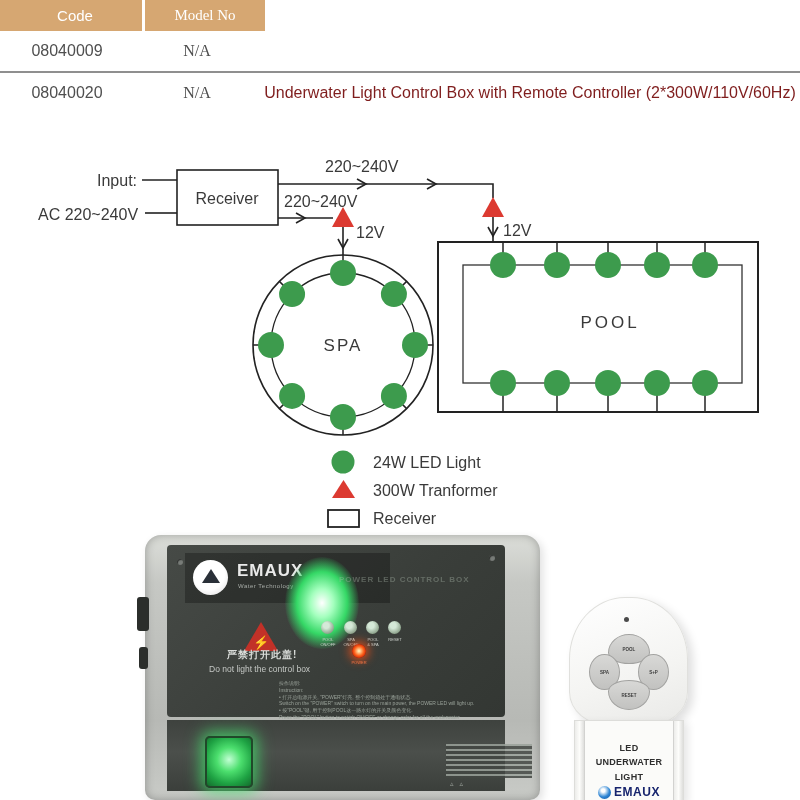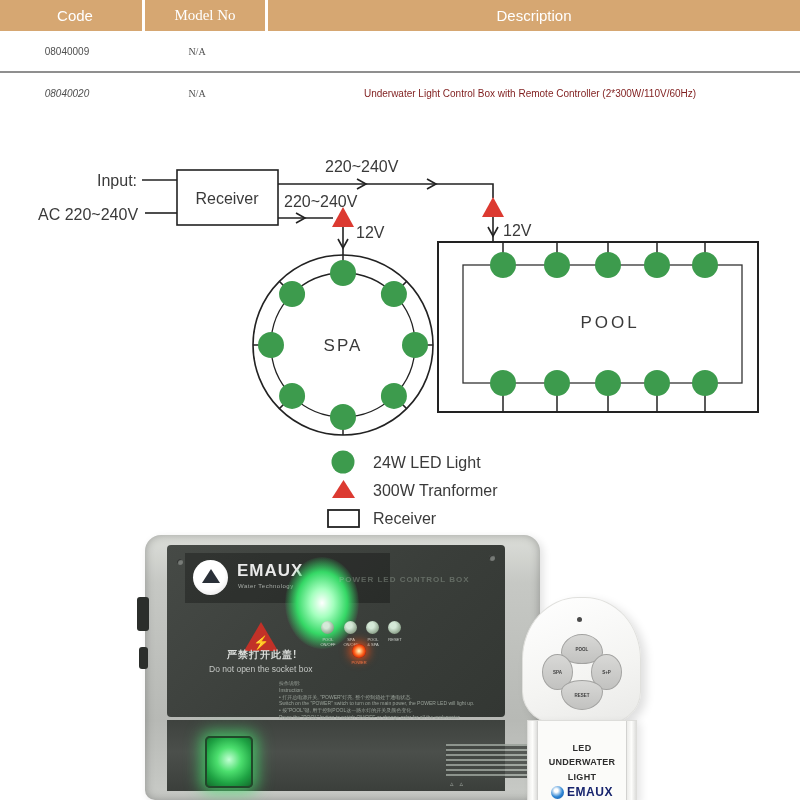--- a/index.html
+++ b/index.html
@@ -4,21 +4,21 @@
 <style>
   html,body{margin:0;padding:0;width:800px;height:800px;background:#fff;overflow:hidden;
     font-family:"Liberation Sans", sans-serif;}
   #stage{position:absolute;inset:0;width:800px;height:800px;}
 
   
   .tbl{position:absolute;left:0;top:2;width:800px;}
   .t-header{display:flex;gap:3px;}
   .t-header .cell{height:31px;line-height:31px;text-align:center;font-size:15px;}
   .t-row{display:flex;gap:3px;align-items:center;height:40px;}
-  .t-row .cell{text-align:center;font-size:10px;}
+  .t-row .cell{text-align:center;font-size:16px;}
   .c1{width:134px;} .c2{width:120px;font-family:Liberation Serif, serif;} .c3{flex:1;}
   .t-sep{height:0;border-top:2px solid #8f8f8f;}
 
   
   #diagram{position:absolute;left:0;top:130px;}
   #diagram text{font-family:"Liberation Sans", sans-serif;fill:#3a3a3a;}
 
   
   .photo{position:absolute;left:145px;top:535px;width:395px;height:265px;
     background:linear-gradient(180deg,#dcded9 0%,#c6c8c4 18%,#b7b9b5 70%,#c9cbc7 100%);
@@ -55,21 +55,21 @@
   .lower{position:absolute;left:22px;top:185px;width:338px;height:71px;
     background:linear-gradient(180deg,#3e423e 0%,#4b4f4b 45%,#3b3f3b 100%);}
   .switch-green{position:absolute;left:38px;top:16px;width:44px;height:48px;border-radius:5px;border:2px solid #21482a;
     background:radial-gradient(circle at 50% 45%,#c2ffd4 0%,#4cdf6e 35%,#1ea243 70%,#146c2d 100%);
     box-shadow:0 0 16px 4px rgba(70,225,110,.8);}
   .hatch-label{position:absolute;left:279px;top:24px;width:86px;height:34px;opacity:.85;
     background:repeating-linear-gradient(180deg,#9aa19a 0 2px,#424642 2px 5px);}
   .tiny-marks{position:absolute;left:283px;top:60px;font-size:7px;color:#9aa19a;letter-spacing:2px;}
 
   
-  .remote{position:absolute;left:522px;top:590px;width:215px;height:210px;}
+  .remote{position:absolute;left:569px;top:590px;width:215px;height:210px;}
   .r-body{position:absolute;left:0;top:7px;width:117px;height:127px;
     background:linear-gradient(160deg,#ffffff 0%,#f4f4f2 60%,#e9e9e7 100%);
     border:1px solid #e0e0dd;border-radius:56px 56px 40px 40px / 62px 62px 34px 34px;
     box-shadow:5px 4px 10px rgba(0,0,0,.13);}
   .r-led{position:absolute;left:54px;top:19px;width:5px;height:5px;border-radius:50%;background:#4a4a4a;}
   .petal{position:absolute;background:linear-gradient(180deg,#d8d8d6,#c2c2c0);border:1px solid #a2a2a0;
     display:flex;align-items:center;justify-content:center;font-size:4.5px;font-weight:bold;color:#3c3c3c;}
   .p-top{left:38px;top:36px;width:40px;height:28px;border-radius:50% 50% 50% 50% / 62% 62% 38% 38%;}
   .p-left{left:19px;top:56px;width:29px;height:34px;border-radius:50% 50% 50% 50% / 50% 50% 50% 50%;}
   .p-right{left:68px;top:56px;width:29px;height:34px;border-radius:50% 50% 50% 50% / 50% 50% 50% 50%;}
@@ -88,29 +88,28 @@
 </style>
 </head>
 <body>
 
 <div id="stage">
 
   <div class="tbl">
     <div class="t-header">
       <div class="cell c1 th" style="background: rgb(214, 167, 114); color: rgb(255, 255, 255); padding-left: 8px;">Code</div>
       <div class="cell c2 th" style="background: rgb(214, 167, 114); color: rgb(255, 255, 255);">Model No</div>
-      <div class="cell c3 th" style="background: rgb(214, 167, 114); color: rgb(255, 255, 255);">Description</div>
     </div>
     <div class="t-row">
       <div class="cell c1" style="color: rgb(79, 79, 79);">08040009</div>
       <div class="cell c2" style="color: rgb(79, 79, 79);">N/A</div>
     </div>
     <div class="t-sep" style="border-top-color: rgb(143, 143, 143);"></div>
     <div class="t-row">
-      <div class="cell c1" style="color: rgb(79, 79, 79); font-style: italic;">08040020</div>
+      <div class="cell c1" style="color: rgb(79, 79, 79);">08040020</div>
       <div class="cell c2" style="color: rgb(79, 79, 79);">N/A</div>
       <div class="cell c3" style="color: #7f1d1d;">Underwater Light Control Box with Remote Controller (2*300W/110V/60Hz)</div>
     </div>
   </div>
 
   <svg id="diagram" width="800" height="410" viewBox="0 130 800 410">
     <g stroke="#222" stroke-width="1.6" fill="none">
       <path d="M142,180 H177"></path>
       <path d="M145,213 H177"></path>
       <path d="M278,184 H493 V198"></path>
@@ -232,21 +231,21 @@
       <div class="led-lab" style="left:169px;top:92px;">SPA
 ON/OFF</div>
       <div class="led-lab" style="left:191px;top:92px;">POOL
 &amp; SPA</div>
       <div class="led-lab" style="left:213px;top:92px;">RESET</div>
 
       <div class="led-power"></div>
       <div class="power-lab">POWER</div>
 
       <div class="warn-cn">严禁打开此盖!</div>
-      <div class="warn-en">Do not open the socket box</div>
+      <div class="warn-en">Do not light the control box</div>
 
       <div class="instr">
         <div>操作说明:</div>
         <div>Instruction:</div>
         <div>• 打开总电源开关, "POWER"灯亮, 整个控制箱处于通电状态.</div>
         <div>Switch on the "POWER" switch to turn on the main power, the POWER LED will light up.</div>
         <div>• 按"POOL"键, 用于控制POOL这一路水灯的开关及颜色变化.</div>
         <div>Press the "POOL" button to switch ON/OFF or change color for all the underwater</div>
         <div>lights connected to the POOL socket.</div>
       </div>

